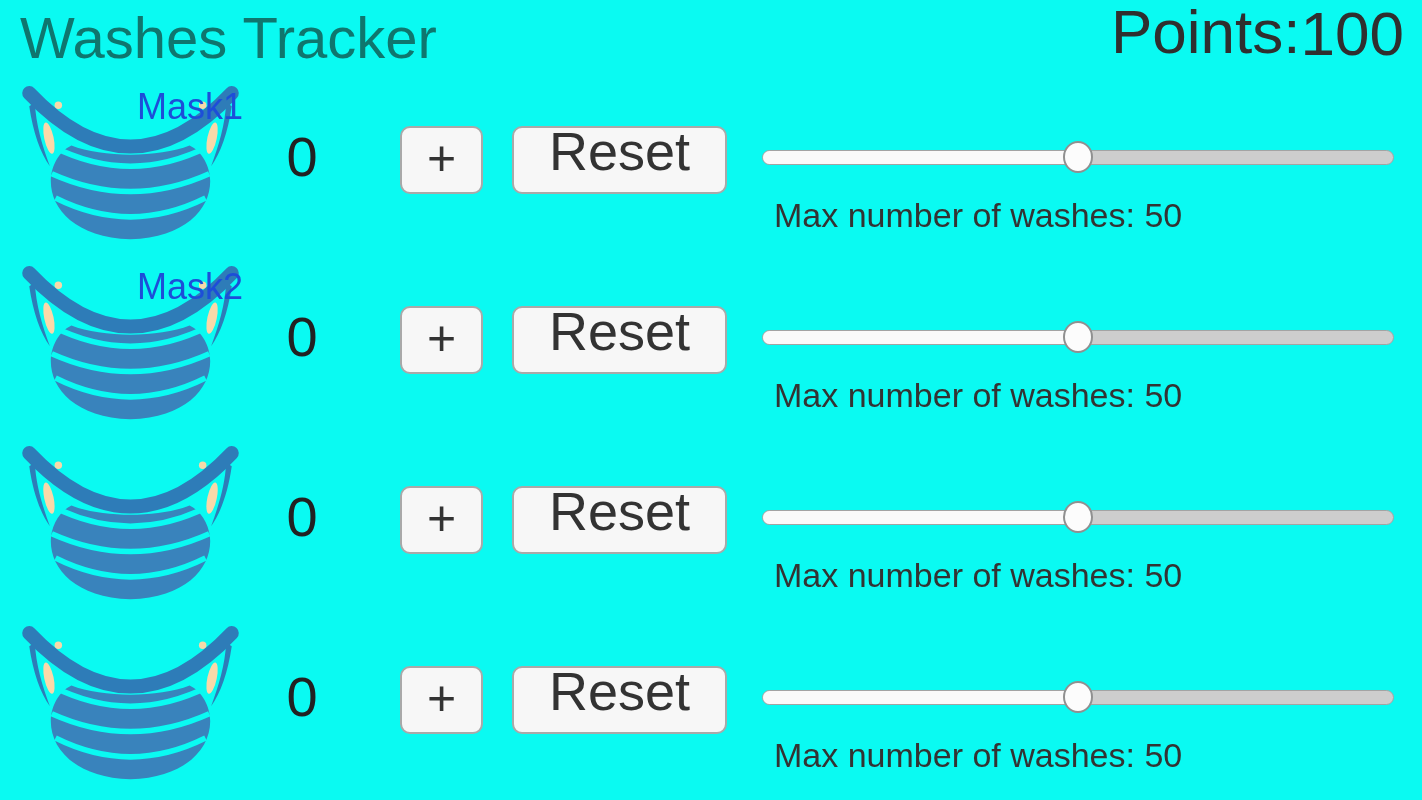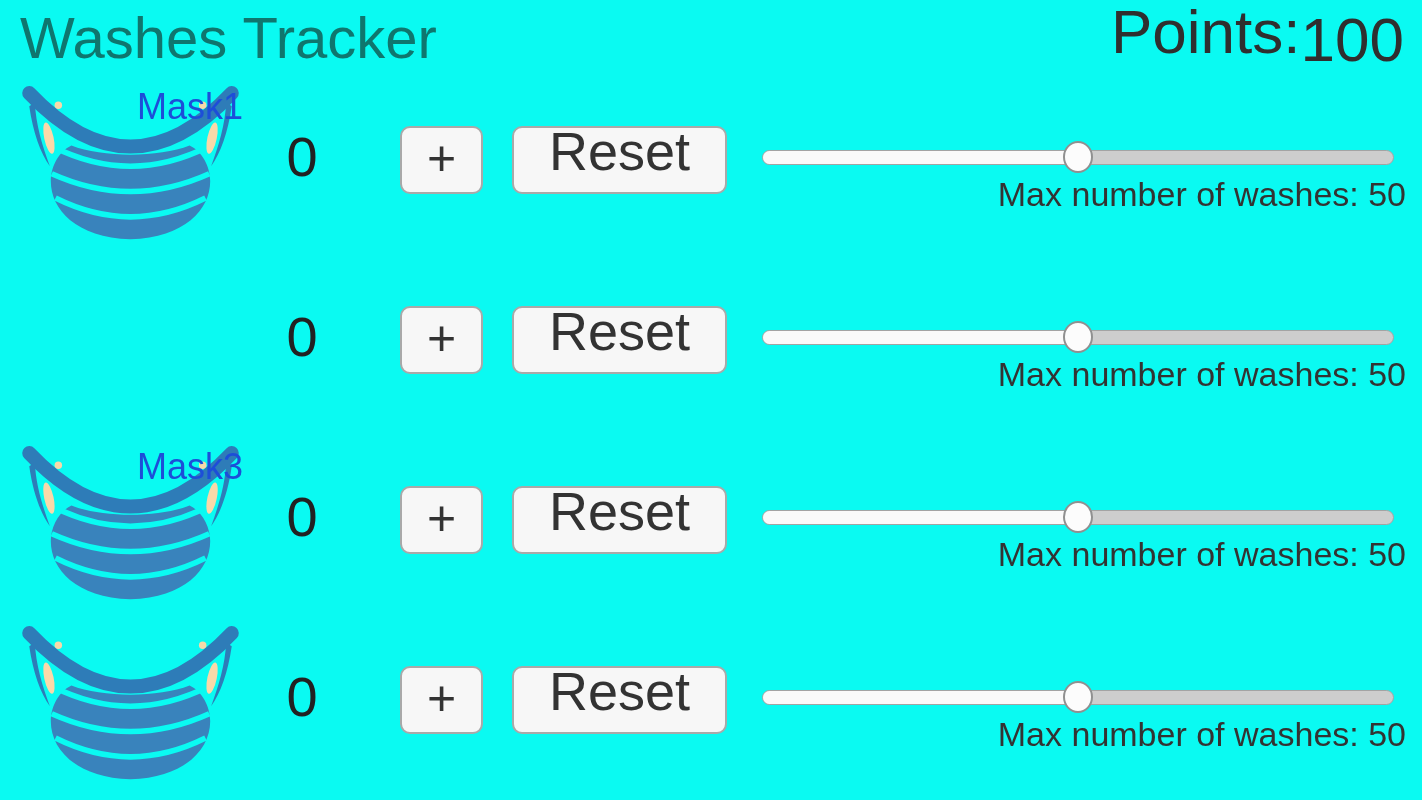--- a/index.html
+++ b/index.html
@@ -12,21 +12,21 @@
     color: #2d2d2d;
   }
   .title {
     position: absolute; left: 20px; top: 4px;
     font-size: 58px; color: #0f766e;
   }
   .points {
     position: absolute; right: 18px; top: -4px;
     font-size: 62px; color: #2f2f2f; white-space: nowrap;
   }
-  .points .points-value { position: relative; top: 8px; }
+  .points .points-value { position: relative; top: 2px; }
 
   .row { position: absolute; left: 0; width: 1422px; height: 180px; }
   .row-0 { top: 78px; }
   .row-1 { top: 258px; }
   .row-2 { top: 438px; }
   .row-3 { top: 618px; }
 
   .mask { position: absolute; left: 18px; top: 0; width: 225px; height: 168px; }
   .mask svg { width: 100%; height: 100%; display: block; }
   .mask-label {
@@ -55,22 +55,22 @@
     box-sizing: border-box; overflow: hidden;
   }
   .fill { height: 100%; background: #fafafa; border-right: 1px solid #b5b5b5; }
   .thumb {
     position: absolute; top: 63px; left: 50%;
     width: 30px; height: 32px; border-radius: 50%;
     background: #fcfcfc; border: 2px solid #909090;
     transform: translateX(-50%); box-sizing: border-box;
   }
   .max-text {
-    position: absolute; top: 97px; left: 12px; width: 632px;
-    text-align: right; font-size: 34px; color: #333;
+    position: absolute; top: 118px; left: 12px; width: 632px;
+    text-align: left; font-size: 34px; color: #333;
   }
 </style>
 </head>
 <body>
 
 <svg width="0" height="0" style="position:absolute">
   <defs>
     <g id="face-mask">
 
       <path d="M57,70 C44,76 35,92 35,108 C35,138 62,168 120,170 C178,168 205,138 205,108 C205,92 196,76 183,70 C150,83 90,83 57,70 Z" fill="#3983BC"></path>
@@ -108,38 +108,43 @@
   <div class="slider-area">
     <div class="track">
         <div class="fill" style="width: 50%;"></div>
       </div>
     <div class="thumb" style="left: 50%;"></div>
     <div class="max-text">Max number of washes: 50</div>
   </div>
 </div>
 
 <div class="row row-1">
+  <div class="mask">
+    <svg viewBox="0 0 240 175">
+        <use href="#face-mask"></use>
+      </svg>
+    <div class="mask-label">Mask2</div>
+  </div>
   <div class="count">0</div>
   <button class="btn btn-plus">+</button>
   <button class="btn btn-reset">Reset</button>
   <div class="slider-area">
     <div class="track">
         <div class="fill" style="width: 50%;"></div>
       </div>
     <div class="thumb" style="left: 50%;"></div>
     <div class="max-text">Max number of washes: 50</div>
   </div>
 </div>
 
 <div class="row row-2">
   <div class="mask">
     <svg viewBox="0 0 240 175">
         <use href="#face-mask"></use>
       </svg>
-    <div class="mask-label">Mask3</div>
   </div>
   <div class="count">0</div>
   <button class="btn btn-plus">+</button>
   <button class="btn btn-reset">Reset</button>
   <div class="slider-area">
     <div class="track">
         <div class="fill" style="width: 50%;"></div>
       </div>
     <div class="thumb" style="left: 50%;"></div>
     <div class="max-text">Max number of washes: 50</div>

